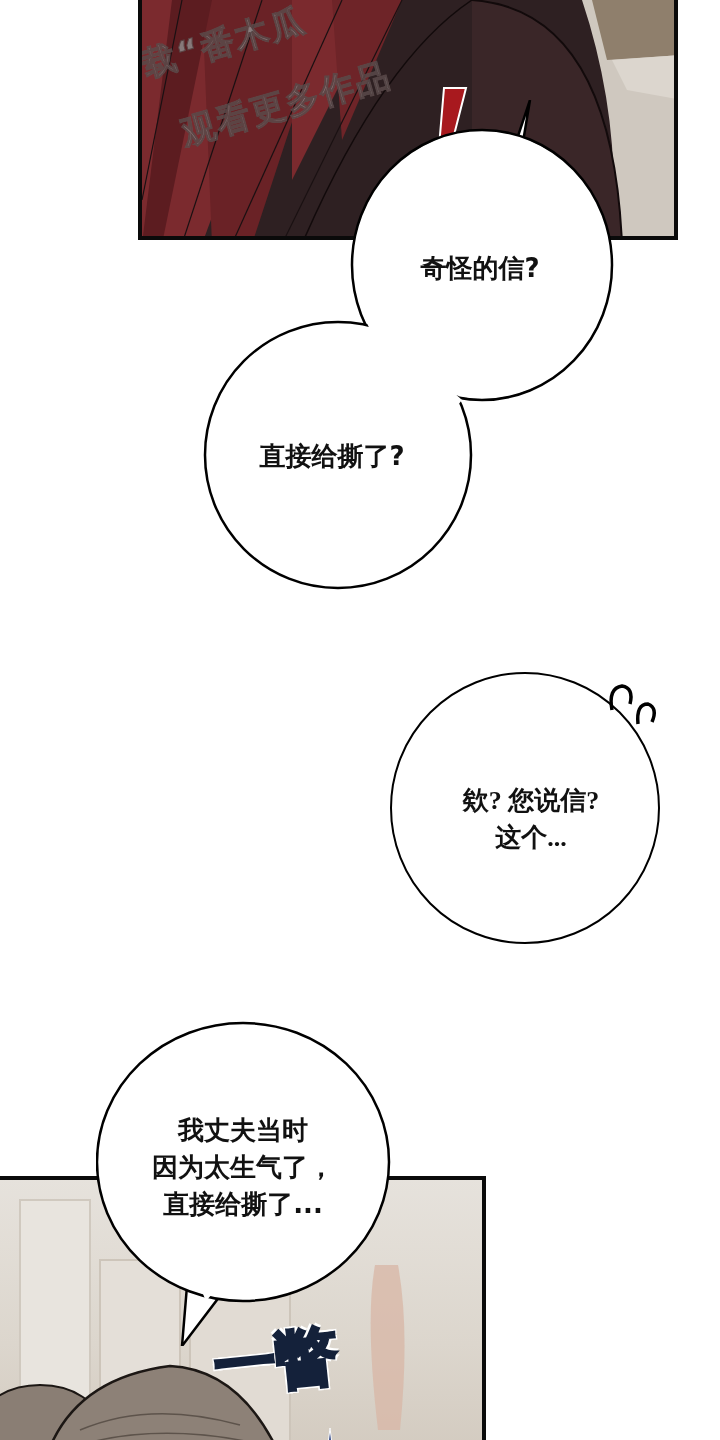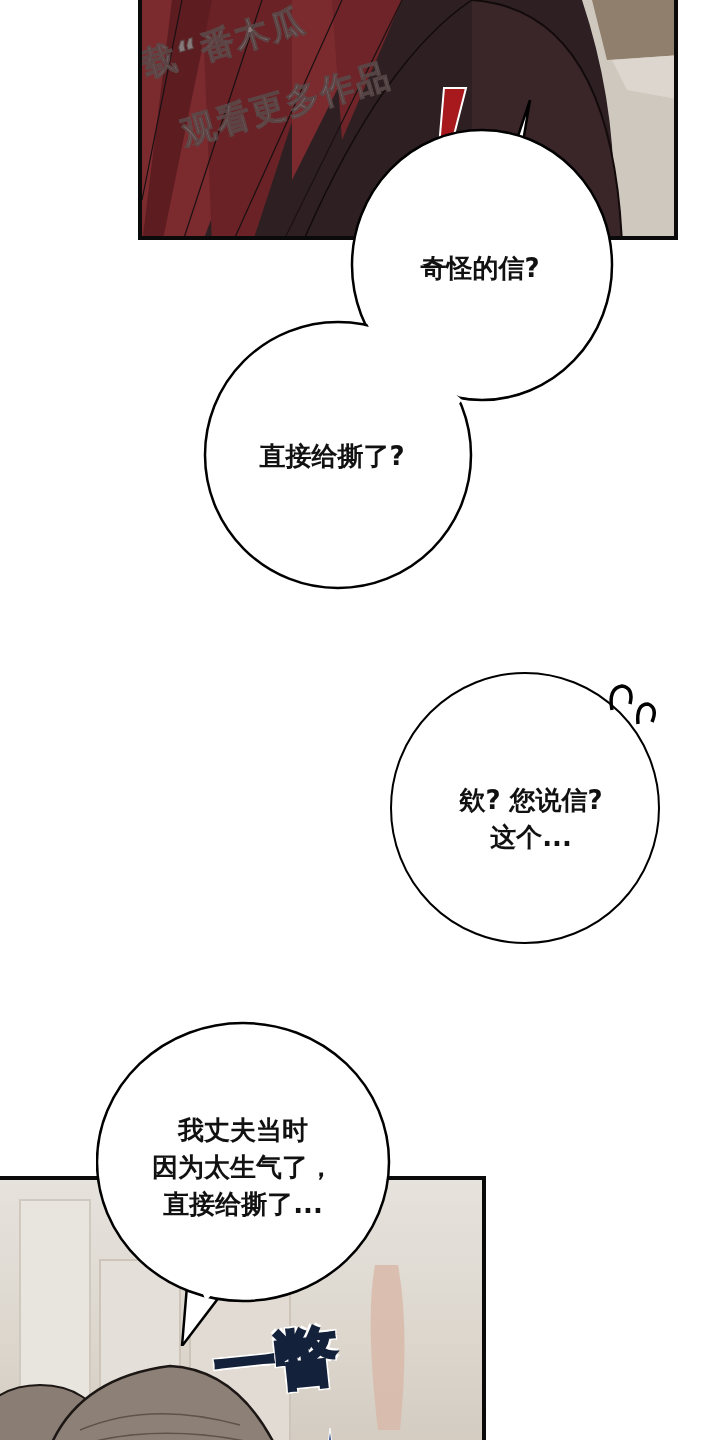--- a/index.html
+++ b/index.html
@@ -91,21 +91,21 @@
 
 <div class="bubble-text" style="left:370px; top:250px; width:220px;text-align:center;">奇怪的信?</div>
 <div class="bubble-text" style="left:222px; top:438px; width:220px;">直接给撕了?</div>
 
 <svg class="abs" style="left:386px; top:660px;" width="290" height="290" viewBox="0 0 290 290">
   <ellipse cx="139" cy="148" rx="134" ry="135" fill="#fff" stroke="#000" stroke-width="2"></ellipse>
 
   <path d="M226 50 Q222 28 236 26 Q248 28 244 44" stroke="#000" stroke-width="3.5" fill="none"></path>
   <path d="M252 64 Q250 44 262 44 Q272 48 266 62" stroke="#000" stroke-width="3.5" fill="none"></path>
 </svg>
-<div class="bubble-text" style="left:400px; top:782px; width:262px;">欸? 您说信?
+<div class="bubble-text" style="left:400px; top:782px; width:262px;font-family:Liberation Serif, serif;">欸? 您说信?
 这个...</div>
 
 <div class="abs panel-bottom">
   <svg width="490" height="280" viewBox="0 0 490 280">
 
     <rect x="20" y="20" width="70" height="200" fill="#e8e4de" stroke="#d0c9bf" stroke-width="2"></rect>
     <rect x="100" y="80" width="80" height="180" fill="#e4dfd8" stroke="#cdc5ba" stroke-width="2"></rect>
     <rect x="190" y="70" width="100" height="200" fill="#e1dbd3" stroke="#cdc5ba" stroke-width="2"></rect>
 
     <path d="M375 85 Q365 140 378 250 L400 250 Q410 150 398 85 Z" fill="#d8b8a8" opacity="0.8"></path>

